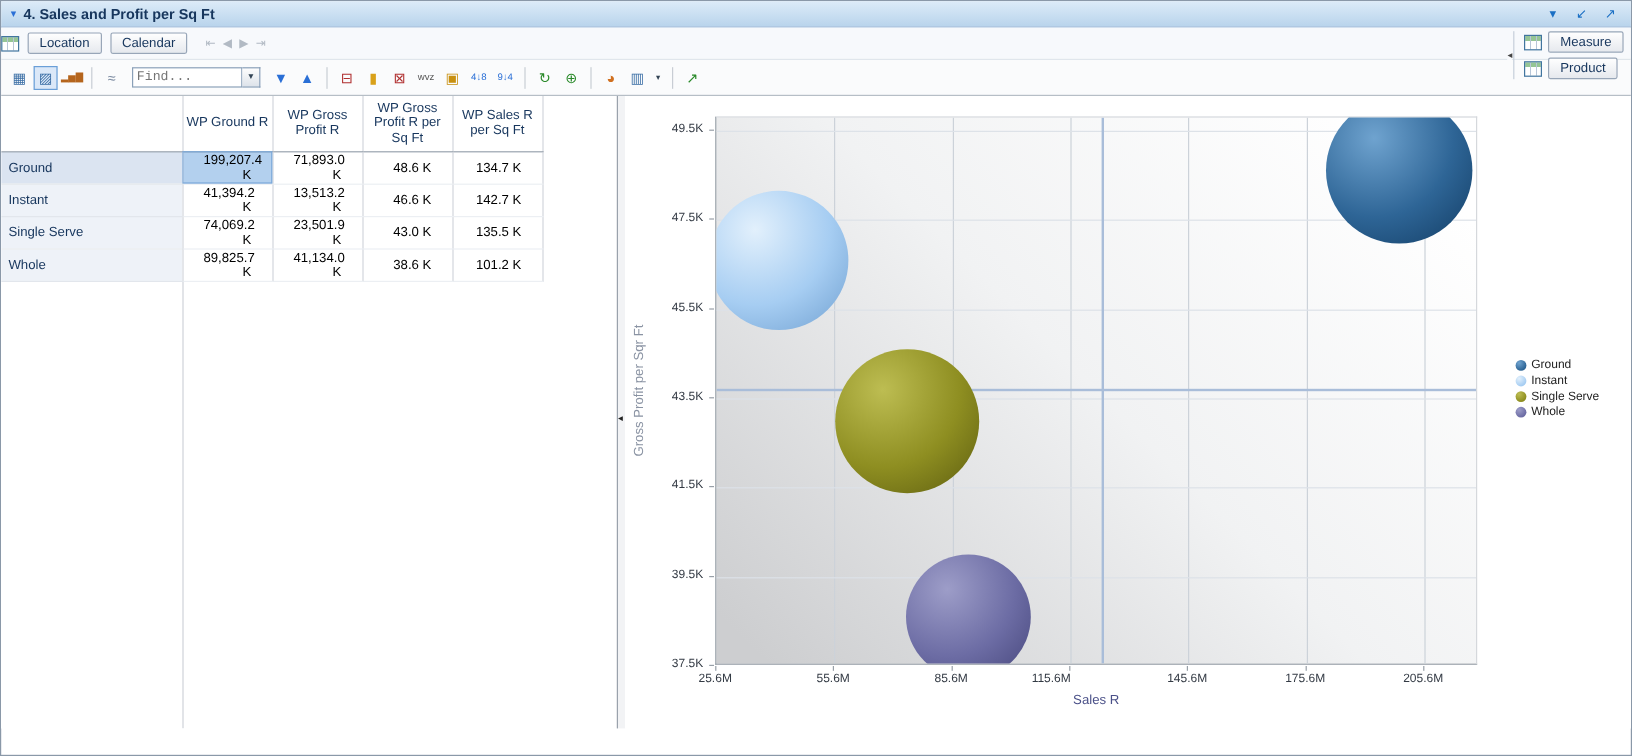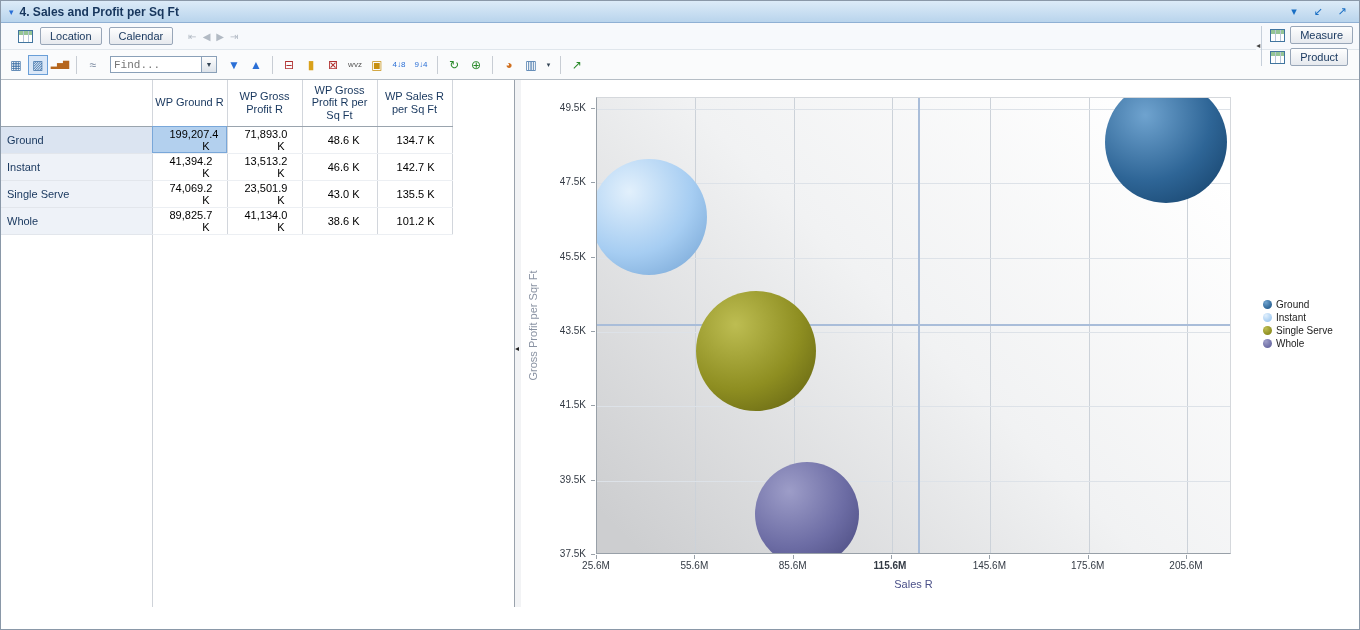--- a/index.html
+++ b/index.html
@@ -8,21 +8,21 @@
   .window{position:relative;width:1360px;height:630px;border:1px solid #8a98a8;background:#fff}
 
   
   .titlebar{height:22px;background:linear-gradient(#dcebf8,#b9d4ec);border-bottom:1px solid #8fb0d4;display:flex;align-items:center;padding:0 8px;gap:6px}
   .titlebar .chev{color:#2a6fd6;font-size:9px;cursor:pointer}
   .titlebar .title{font-size:12px;font-weight:bold;color:#17365d}
   .titlebar .spacer{flex:1}
   .win-ico{color:#1a6fc4;font-size:11px;width:18px;text-align:center;cursor:pointer}
 
   
-  .navrow{height:26px;display:flex;align-items:center;padding:0 17px;gap:7px;background:#f7f9fc}
+  .navrow{height:26px;display:flex;align-items:center;padding:0 0;gap:7px;background:#f7f9fc}
   .btn{font-size:11px;color:#17365d;background:linear-gradient(#fefefe,#e6e9ee);border:1px solid #98a6b8;border-radius:2px;padding:1px 9px;height:18px;line-height:14px;cursor:pointer;white-space:nowrap}
   .navgroup{display:flex;gap:6px;margin-left:8px}
   .navico{color:#b2bac4;font-size:10px}
   .tbl-ico{display:inline-block;width:15px;height:13px;border:1px solid #41759f;background:
     linear-gradient(to right,transparent 0 4px,#b8c6d8 4px 5px,transparent 5px 9px,#b8c6d8 9px 10px,transparent 10px),
     linear-gradient(to bottom,#95c595 0 4px,#ffffff 4px);
     background-size:100% 100%}
   .right-dims{position:absolute;top:25px;right:6px;display:flex;flex-direction:column;gap:4px;border-left:1px solid #c6cfda;padding-left:8px}
   .rrow{display:flex;gap:5px;align-items:center}
   .collapse-arr{position:absolute;left:-6px;top:15px;font-size:8px;color:#444;background:#f7f9fc;cursor:pointer}
@@ -227,21 +227,21 @@
           <div class="bubble" style="left: 158.433px; top: 364.117px; height: 104px; width: 104px; background: radial-gradient(circle at 33% 28%, rgb(157, 157, 200) 0%, rgb(108, 108, 164) 55%, rgb(69, 69, 122) 100%);"></div>
         </div>
       <div class="xticks">
           <div class="tk" style="left: 0px;"></div>
           <div class="lb" style="left: 0px;">25.6M</div>
           <div class="tk" style="left: 98.3333px;"></div>
           <div class="lb" style="left: 98.3333px;">55.6M</div>
           <div class="tk" style="left: 196.667px;"></div>
           <div class="lb" style="left: 196.667px;">85.6M</div>
           <div class="tk" style="left: 295px;"></div>
-          <div class="lb" style="left: 294px; font-weight: bold;">115.6M</div>
+          <div class="lb" style="left: 280px;">115.6M</div>
           <div class="tk" style="left: 393.333px;"></div>
           <div class="lb" style="left: 393.333px;">145.6M</div>
           <div class="tk" style="left: 491.667px;"></div>
           <div class="lb" style="left: 491.667px;">175.6M</div>
           <div class="tk" style="left: 590px;"></div>
           <div class="lb" style="left: 590px;">205.6M</div>
         </div>
       <div class="yticks">
           <div class="tk" style="top: 457px;"></div>
           <div class="lb" style="top: 451px;">37.5K</div>

